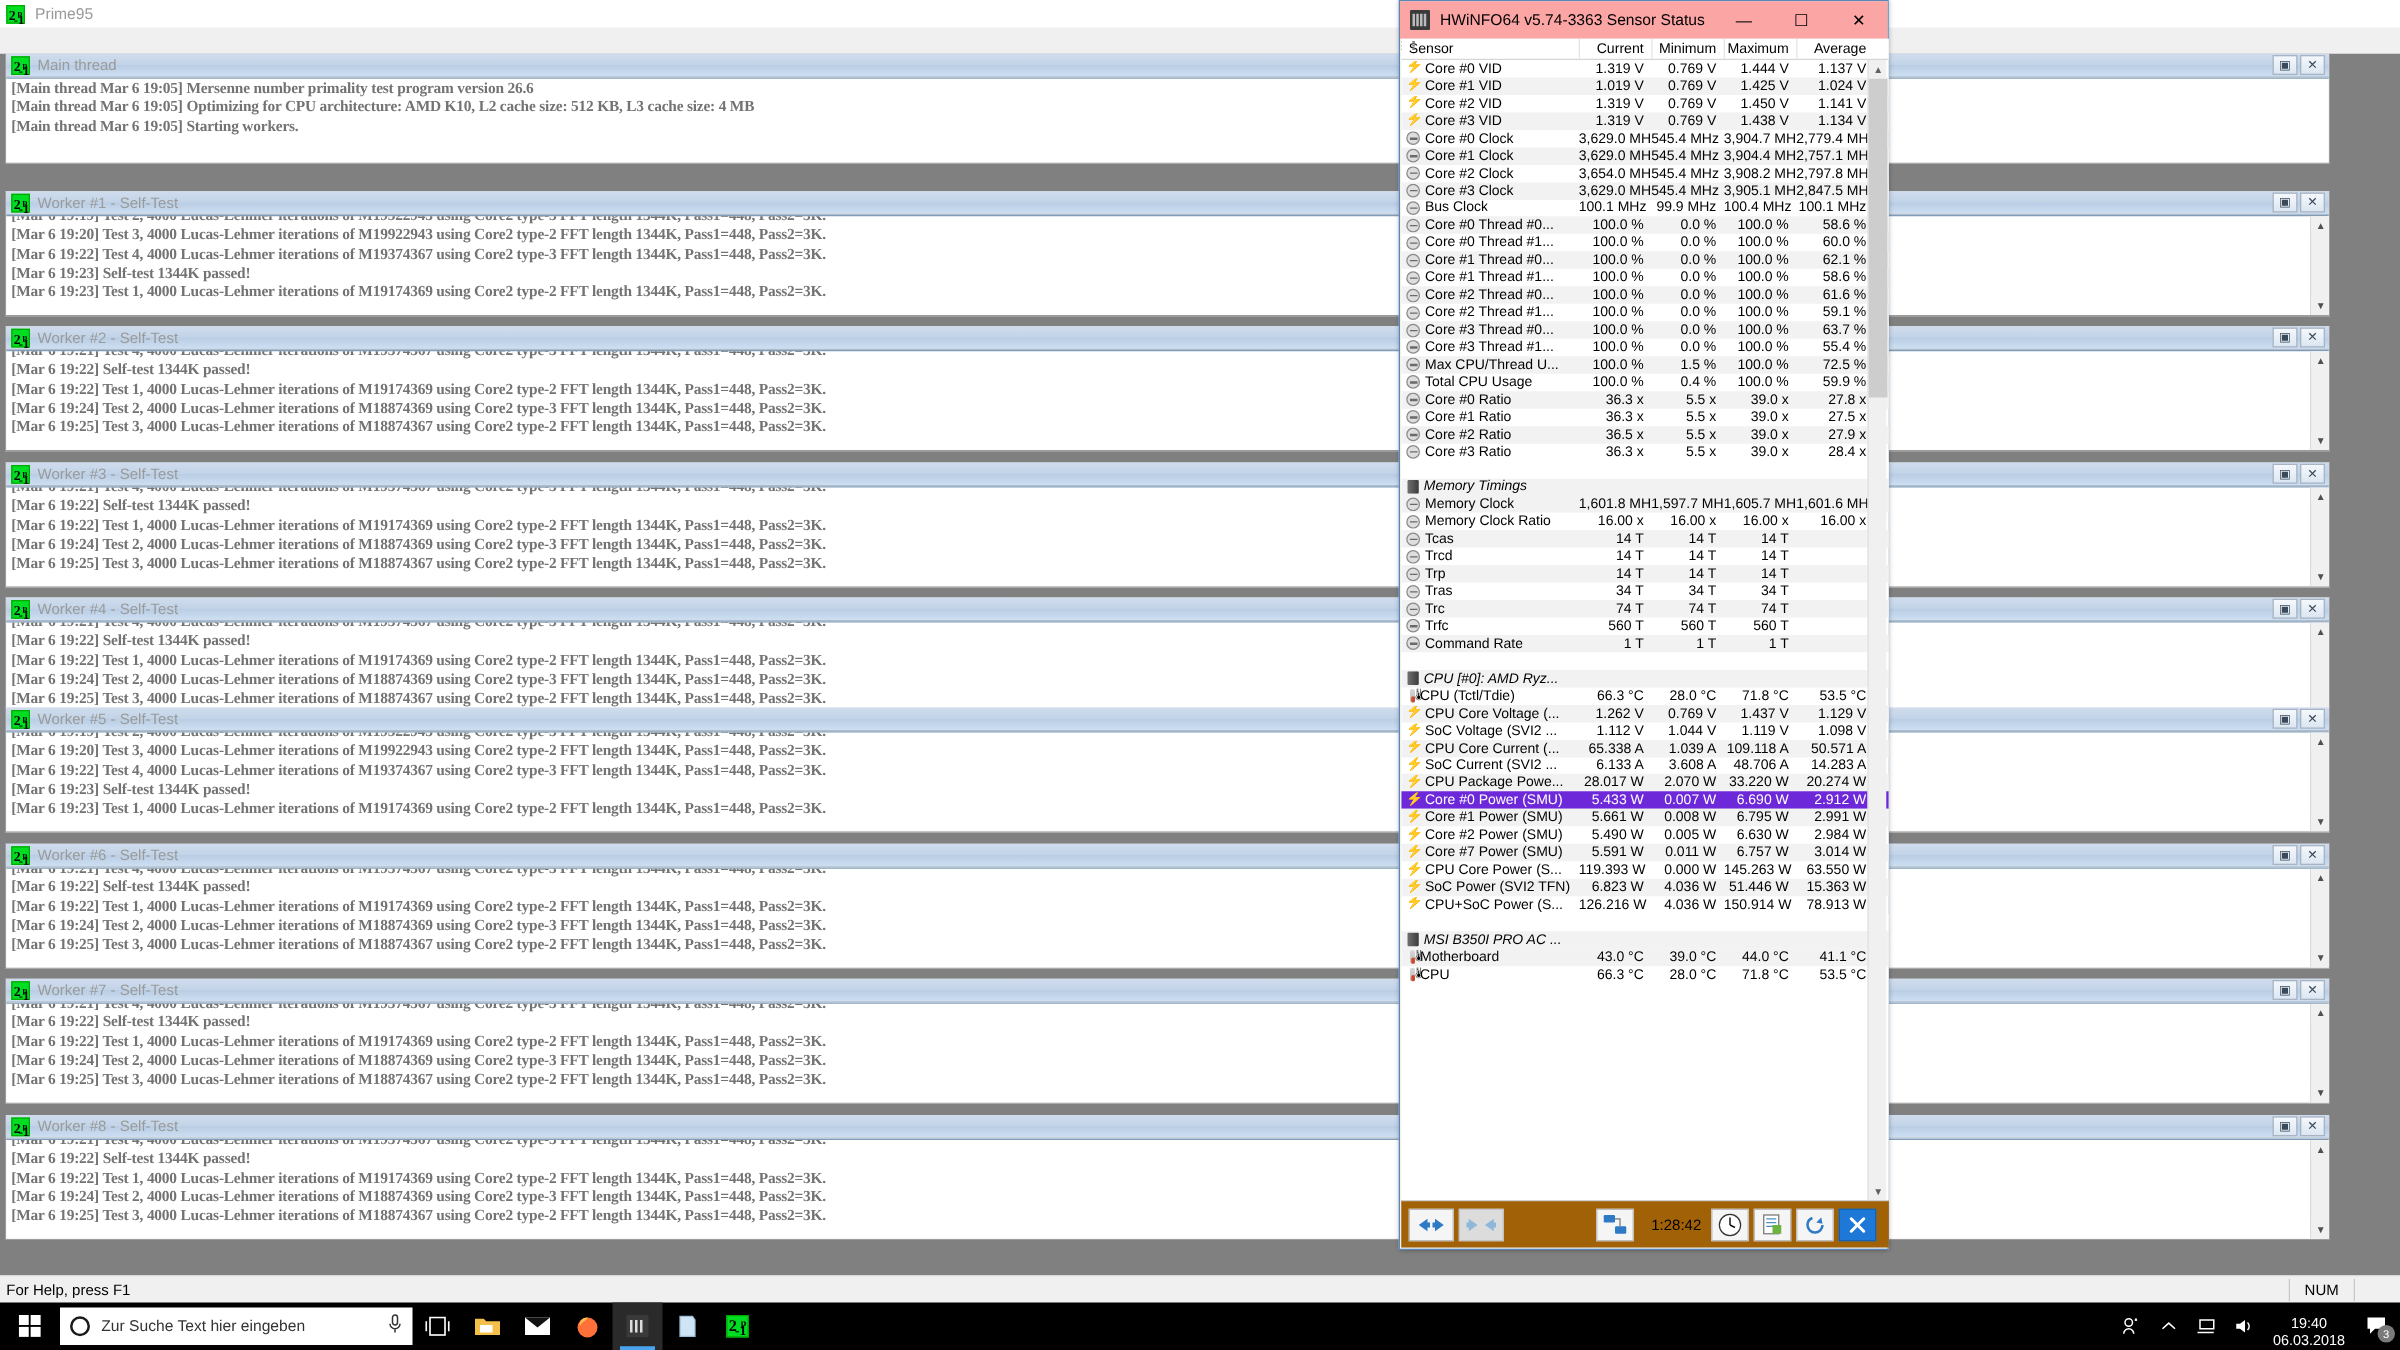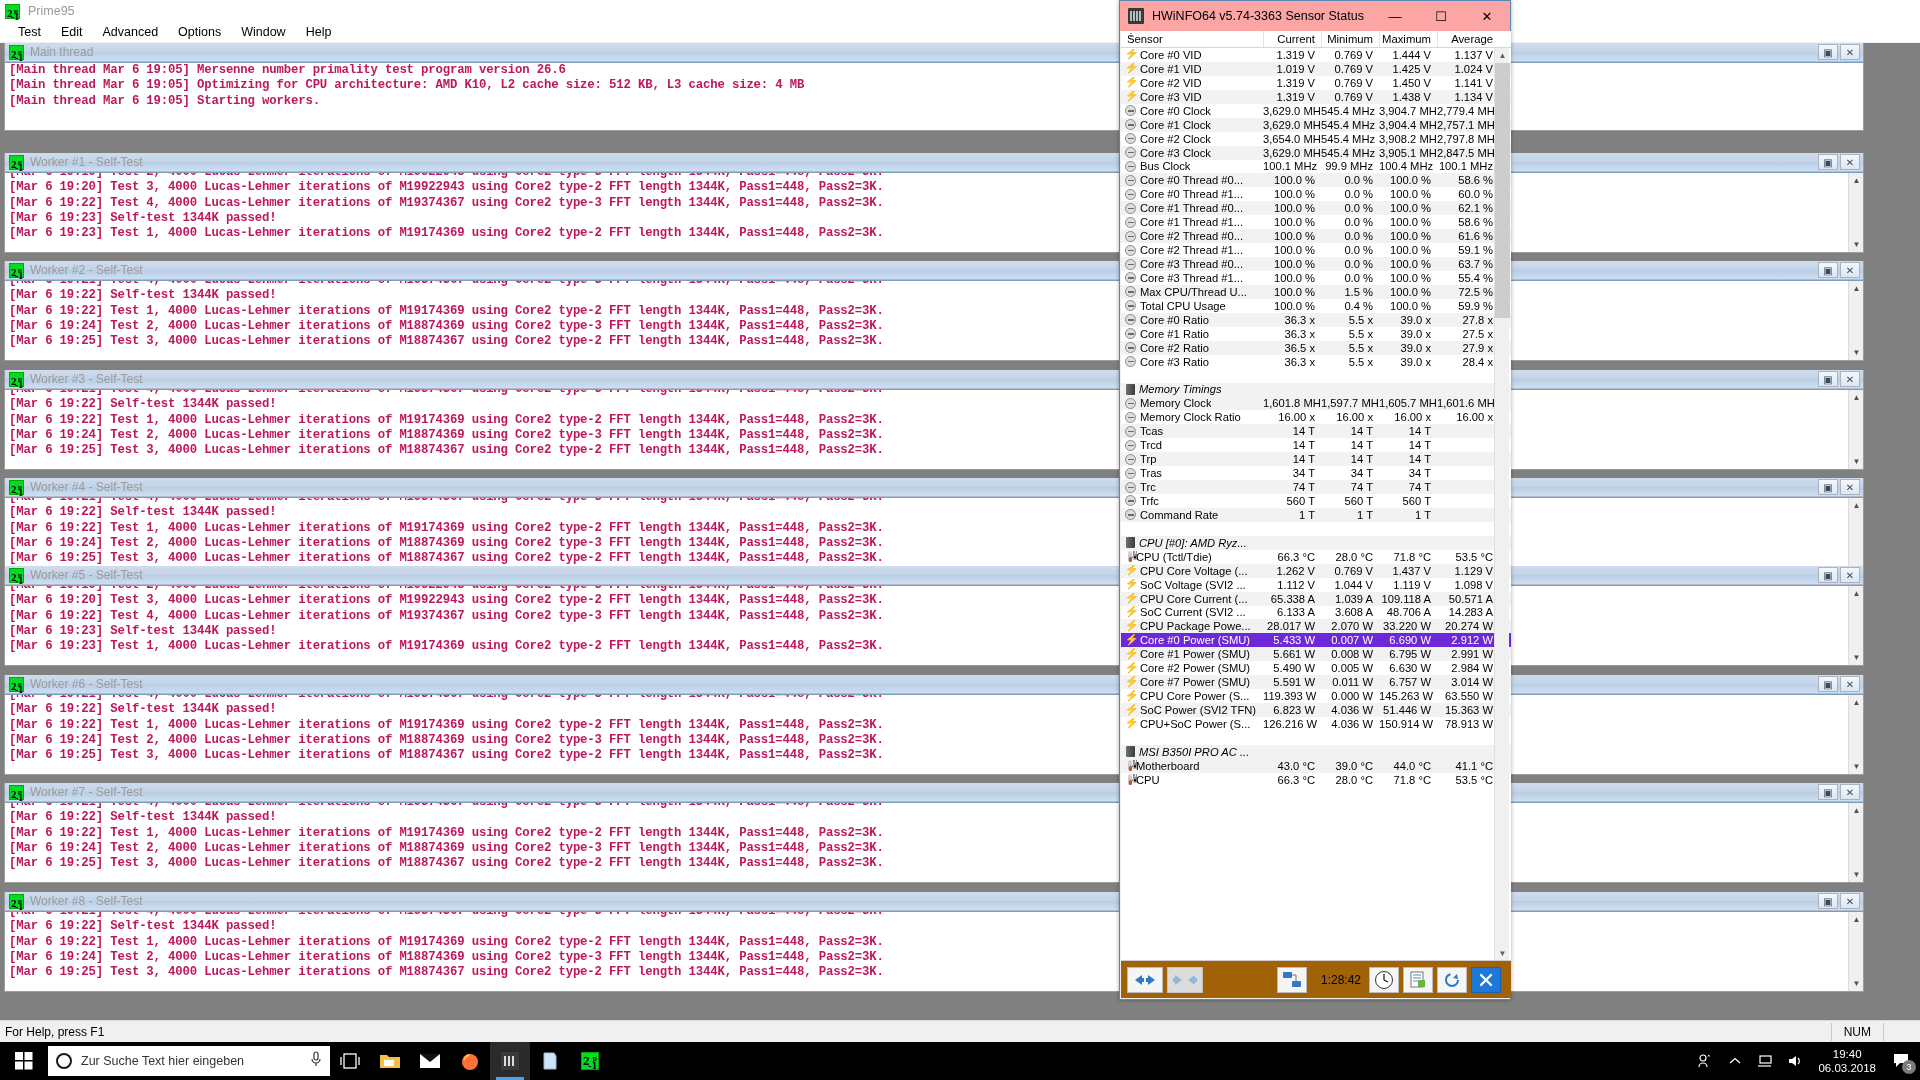--- a/index.html
+++ b/index.html
@@ -21,21 +21,21 @@
   .menu-item { font-size:12.5px; color:#000; padding:1px 10px; cursor:default; }
 
   #p95-client { position:absolute; left:0; top:43px; width:1920px; height:977px; background:#808080; }
 
   .mdi-win { position:absolute; background:#f0f0f0; border:1px solid #9c9c9c; border-top:none; }
   .mdi-caption { height:19px; background:linear-gradient(to bottom,#cfdced 0%,#c3d4e8 48%,#b9cde4 52%,#cddff2 100%); display:flex; align-items:center; padding-left:4px; position:relative; border-bottom:1px solid #b0bccb; }
   .mdi-caption-title { font-size:12px; color:#9a9a9a; margin-left:6px; white-space:nowrap; }
   .mdi-btns { position:absolute; right:3px; top:1px; display:flex; gap:2px; }
   .mdi-btn { width:20px; height:16px; border:1px solid #a8b4c3; background:linear-gradient(to bottom,#f4f8fc,#dce6f2); display:flex; align-items:center; justify-content:center; font-size:10px; color:#3a4a5a; font-family:"Liberation Sans", sans-serif; }
   .mdi-body { background:#ffffff; position:relative; overflow:hidden; height:calc(100% - 19px); border-top:1px solid #7f9db9; }
-  .mdi-text { font-family:Liberation Mono, monospace; font-size:12.3px; font-weight:bold; color:#be185d; white-space:nowrap; line-height:15.3px; padding-left:4px; letter-spacing:-0.15px; }
+  .mdi-text { font-family:Liberation Serif, serif; font-size:12.3px; font-weight:bold; color:#737373; white-space:nowrap; line-height:15.3px; padding-left:4px; letter-spacing:-0.15px; }
   .mdi-text div { height:15.3px; overflow:hidden; }
   .vscroll { position:absolute; right:0; top:0; width:15px; height:100%; background:#f0f0f0; border-left:1px solid #dcdcdc; }
   .vscroll .arrow { width:15px; height:15px; display:flex; align-items:center; justify-content:center; font-size:8px; color:#505050; background:#f0f0f0; }
   .vscroll .arrow.bottom { position:absolute; bottom:0; }
 
   
   #p95-status { position:absolute; left:0; top:1020px; width:1920px; height:22px; background:#f0f0f0; border-top:1px solid #d8d8d8; display:flex; align-items:center; }
   #status-text { font-size:12px; color:#000; padding-left:5px; }
   #status-num { position:absolute; right:36px; font-size:12px; color:#000; border-left:1px solid #c8c8c8; border-right:1px solid #c8c8c8; padding:0 12px; height:18px; line-height:18px; }
 
@@ -91,21 +91,21 @@
 
   
   #taskbar { position:absolute; left:0; top:1042px; width:1920px; height:38px; background:#000000; display:flex; align-items:center; }
   #start-btn { width:48px; height:38px; display:flex; align-items:center; justify-content:center; }
   #search-box { width:282px; height:30px; background:#ffffff; display:flex; align-items:center; padding:0 8px; }
   #search-circle { width:16px; height:16px; border:2px solid #1a1a1a; border-radius:50%; flex:0 0 auto; }
   #search-ph { font-size:12.5px; color:#333; margin-left:9px; flex:1 1 auto; white-space:nowrap; }
   .tb-icon { width:40px; height:38px; display:flex; align-items:center; justify-content:center; position:relative; }
   .tb-icon.active { background:#2a2a2a; }
   .tb-icon.active::after { content:""; position:absolute; bottom:0; left:6px; right:6px; height:3px; background:#4aa3ef; }
-  #tray { position:absolute; right:0; top:0; height:38px; display:flex; align-items:center; color:#fff; }
+  #tray { position:absolute; right:0; top:0; height:38px; display:flex; align-items:flex-end; color:#fff; }
   .tray-ico { width:30px; height:38px; display:flex; align-items:center; justify-content:center; color:#fff; font-size:13px; }
   #tray-clock { display:flex; flex-direction:column; align-items:center; justify-content:center; font-size:11.5px; color:#fff; line-height:14px; padding:0 8px; }
   #tray-action { width:36px; height:38px; display:flex; align-items:center; justify-content:center; position:relative; }
   #tray-badge { position:absolute; right:4px; bottom:6px; width:14px; height:14px; border-radius:50%; background:#7a7a7a; color:#fff; font-size:9px; display:flex; align-items:center; justify-content:center; }
 </style>
 </head>
 <body>
 
 <div id="root">
 
@@ -113,28 +113,20 @@
 
     <div id="p95-titlebar">
       <span class="p95-icon">
           <b>2</b>
           <i>p</i>
           <span style="position:absolute;left:5px;top:5px;font-size:10px;">-1</span>
         </span>
       <span id="p95-title">Prime95</span>
     </div>
 
-    <div id="p95-menubar">
-      <span class="menu-item">Test</span>
-      <span class="menu-item">Edit</span>
-      <span class="menu-item">Advanced</span>
-      <span class="menu-item">Options</span>
-      <span class="menu-item">Window</span>
-      <span class="menu-item">Help</span>
-    </div>
 
     <div id="p95-client"></div>
 
     <div id="mdi-host" style="position:absolute;left:0;top:43px;width:1920px;height:977px;">
         <div class="mdi-win" style="left: 4px; top: 0px; width: 1860px; height: 88px;">
           <div class="mdi-caption">
             <span class="p95-icon">
               <b>2</b>
               <i>p</i>
               <span style="position:absolute;left:5px;top:5px;font-size:10px;">-1</span>

